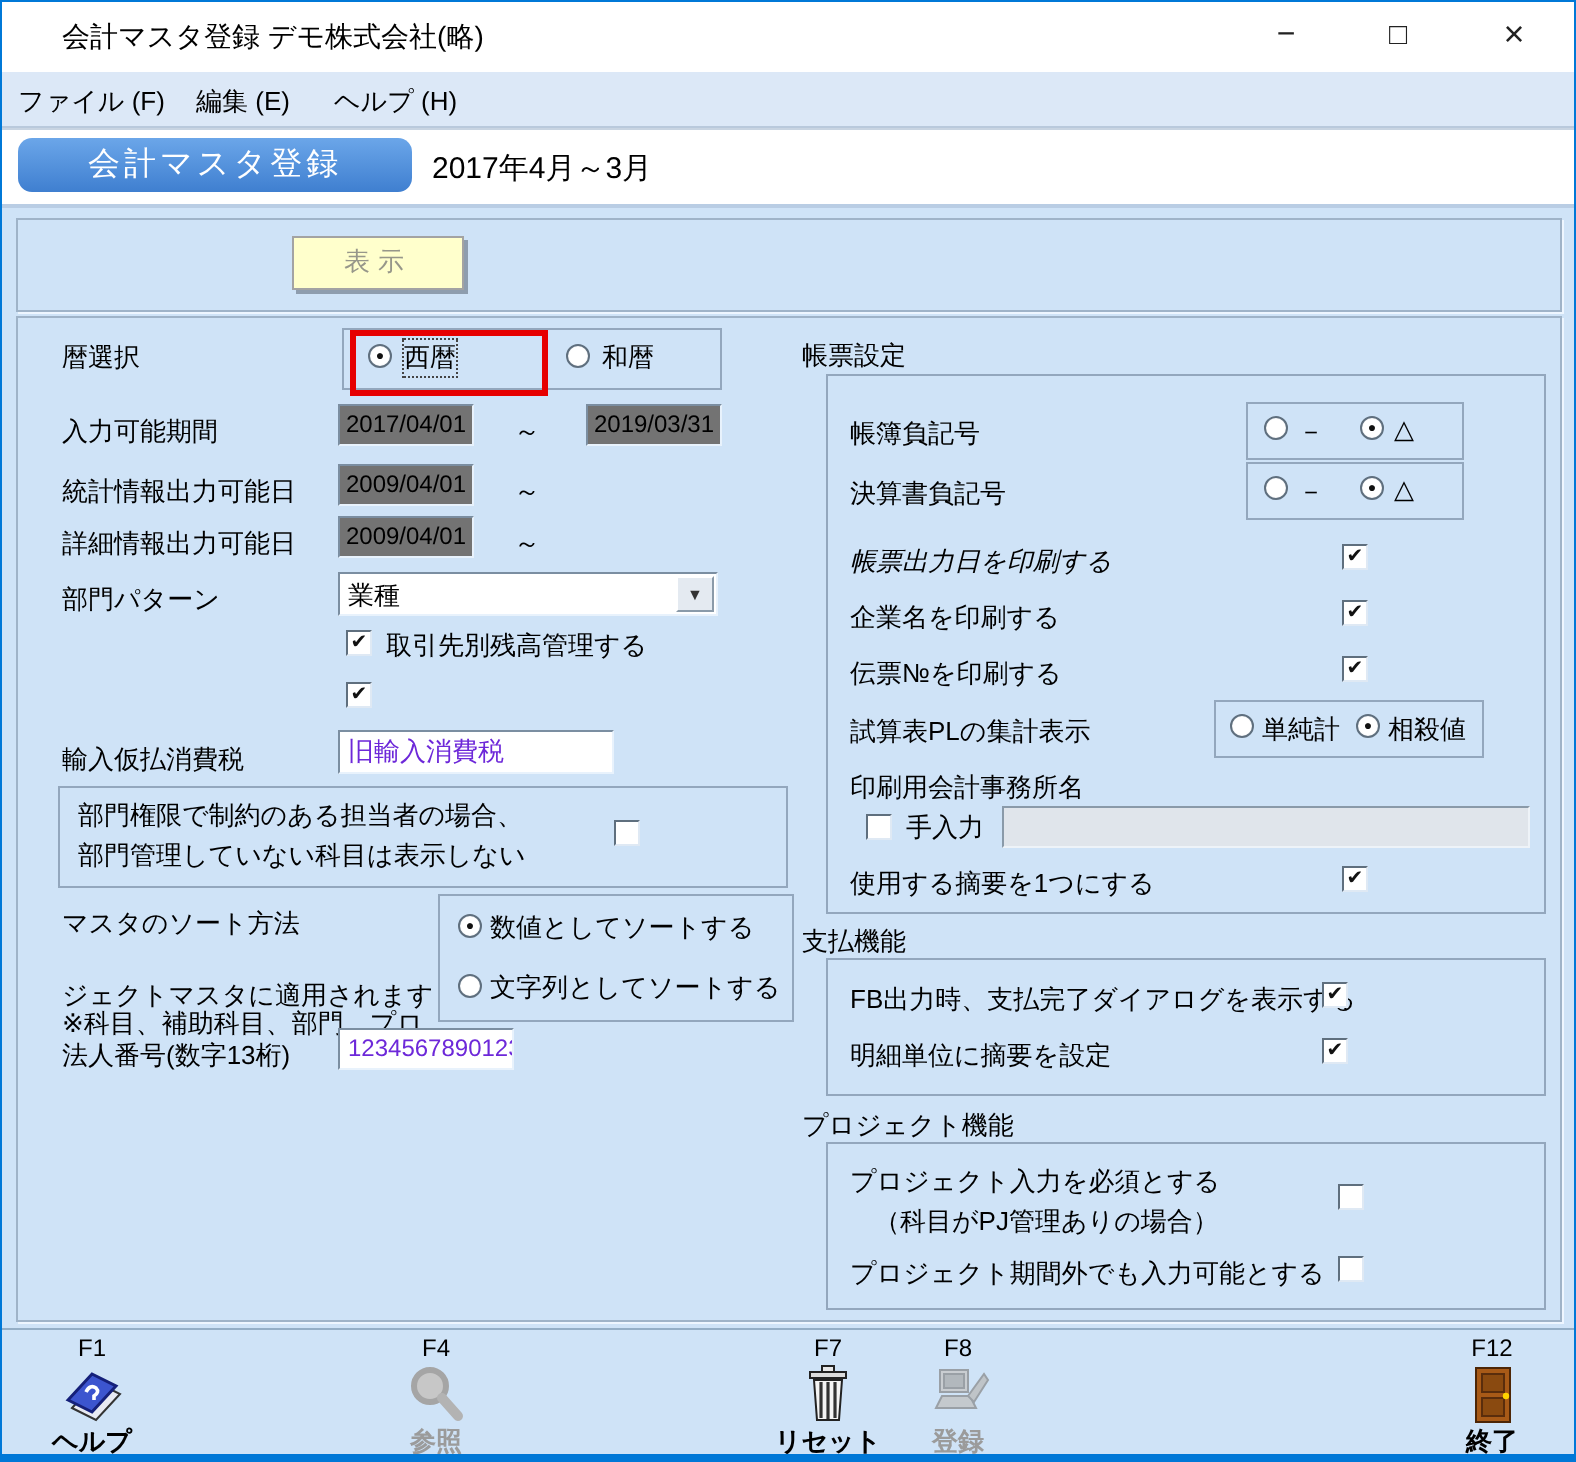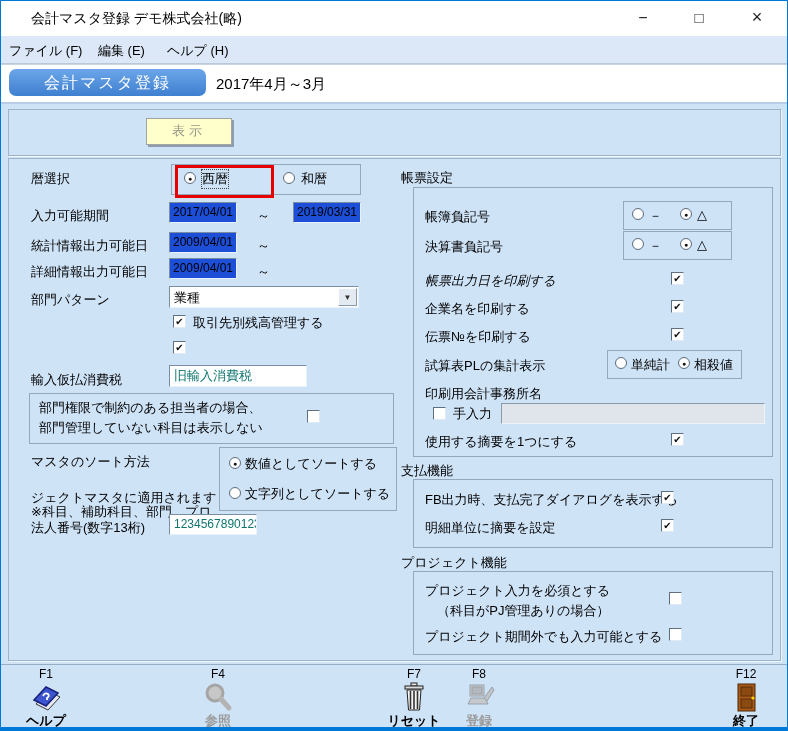--- a/index.html
+++ b/index.html
@@ -15,24 +15,24 @@
   .header{left:0;top:63px;width:100%;height:40px;background:#ffffff;border-top:1px solid #c8d4e2;border-bottom:2px solid #b9cde4;box-sizing:border-box;}
   .headtab{left:8px;top:68px;width:197px;height:27px;border-radius:7px;
            background:linear-gradient(#6ba6e9,#3f7fd0);color:#fff;font-size:16px;
            text-align:center;line-height:27px;letter-spacing:2px;}
   .period{left:215px;top:74px;font-size:15px;color:#000;}
   .panel{border:1px solid #9fb3c8;box-shadow:1px 1px 0 #eef6ff;background:#cfe3f7;}
   .dispbtn{left:145px;top:117px;width:84px;height:25px;background:#ffffcc;border:1px solid #a3a3a3;
            box-shadow:2px 2px 0 rgba(90,100,115,.55);color:#97978a;font-size:13px;
            text-align:center;line-height:24px;letter-spacing:4px;cursor:pointer;}
   .lbl{font-size:13px;color:#000;white-space:nowrap;}
-  .field{background:#1d4ed8;border:1px solid;border-color:#7b8ea1 #e8f2fc #e8f2fc #7b8ea1;
+  .field{background:#737373;border:1px solid;border-color:#7b8ea1 #e8f2fc #e8f2fc #7b8ea1;
          font-size:12px;text-align:center;color:#000;box-sizing:border-box;}
   .winput{background:#ffffff;border:1px solid;border-color:#7b8ea1 #e8f2fc #e8f2fc #7b8ea1;
-          font-size:13px;color:#0f766e;padding-left:4px;box-sizing:border-box;white-space:nowrap;overflow:hidden;}
+          font-size:13px;color:#6d28d9;padding-left:4px;box-sizing:border-box;white-space:nowrap;overflow:hidden;}
   .gbox{border:1px solid #93a7bd;}
   .redbox{border:3px solid #e60000;}
   .focuslbl{outline:1px dotted #444;}
   .rd{width:12px;height:12px;border-radius:50%;background:radial-gradient(#ffffff 60%,#d8dde2);
       border:1px solid #5f6f7e;font-size:7px;line-height:11px;text-align:center;color:#111;box-sizing:border-box;}
   .cb{width:13px;height:13px;background:#fff;border:1px solid;border-color:#5f6f7e #dfe9f4 #dfe9f4 #5f6f7e;
       font-size:10px;line-height:12px;text-align:center;font-weight:700;color:#111;box-sizing:border-box;}
   .dd{background:#fff;border:1px solid;border-color:#7b8ea1 #e8f2fc #e8f2fc #7b8ea1;box-sizing:border-box;}
   .ddtxt{position:absolute;left:4px;top:2px;font-size:13px;}
   .ddarrow{position:absolute;right:1px;top:1px;bottom:1px;width:17px;background:#e4eaf1;

